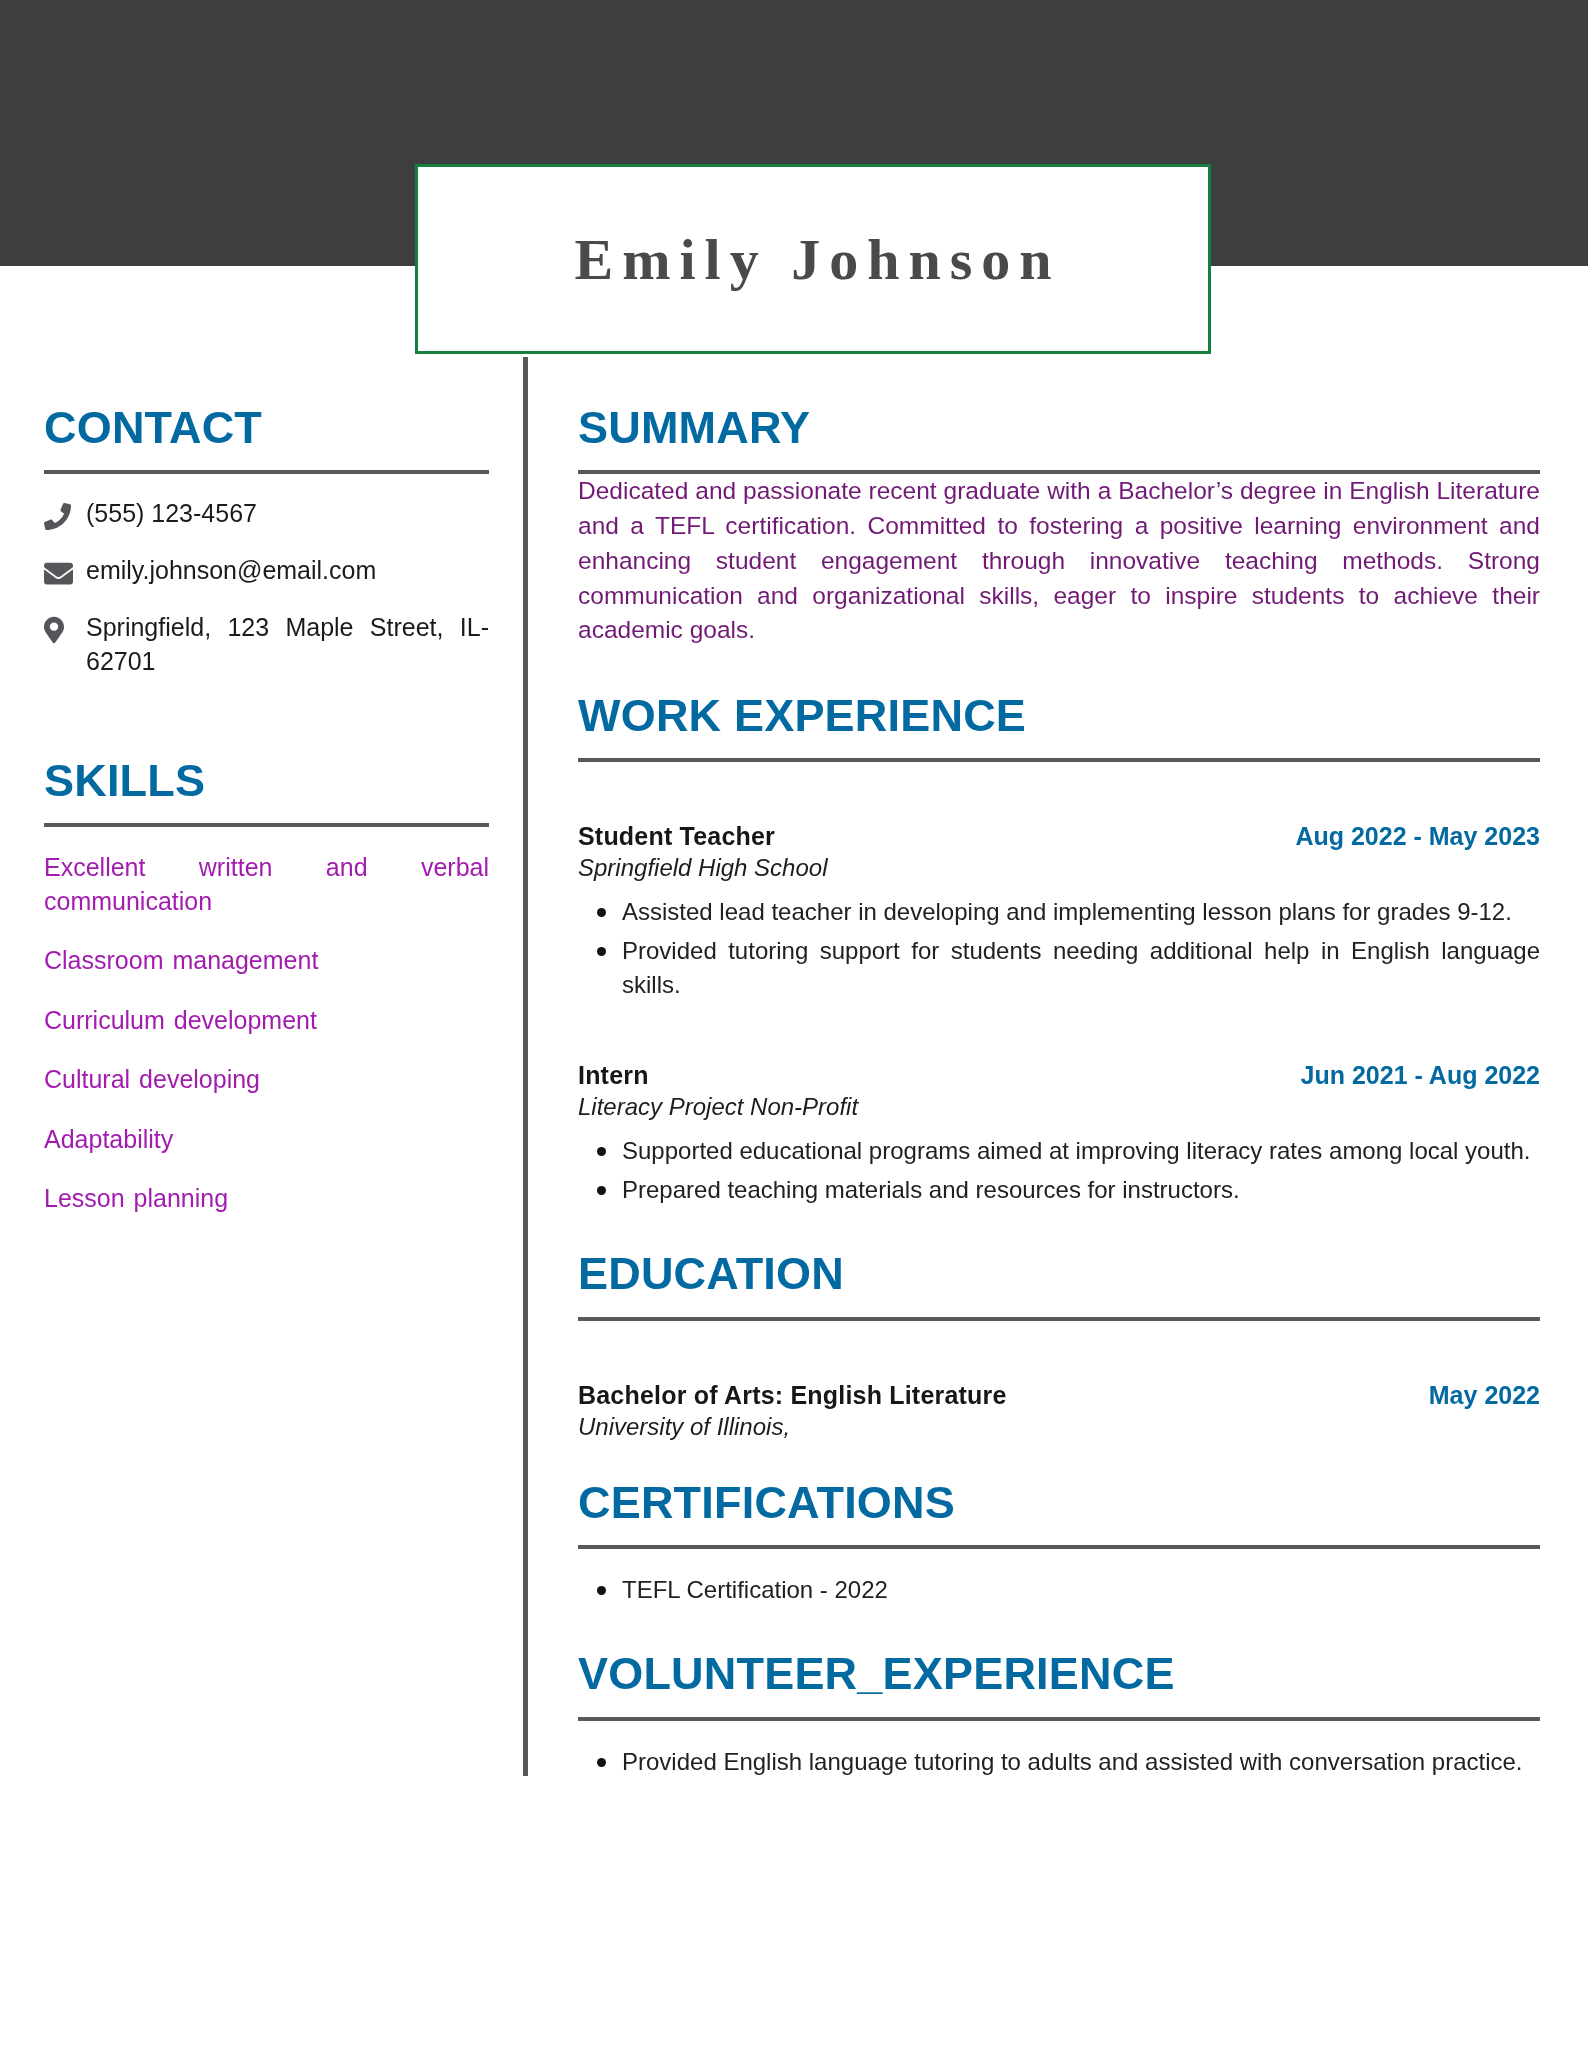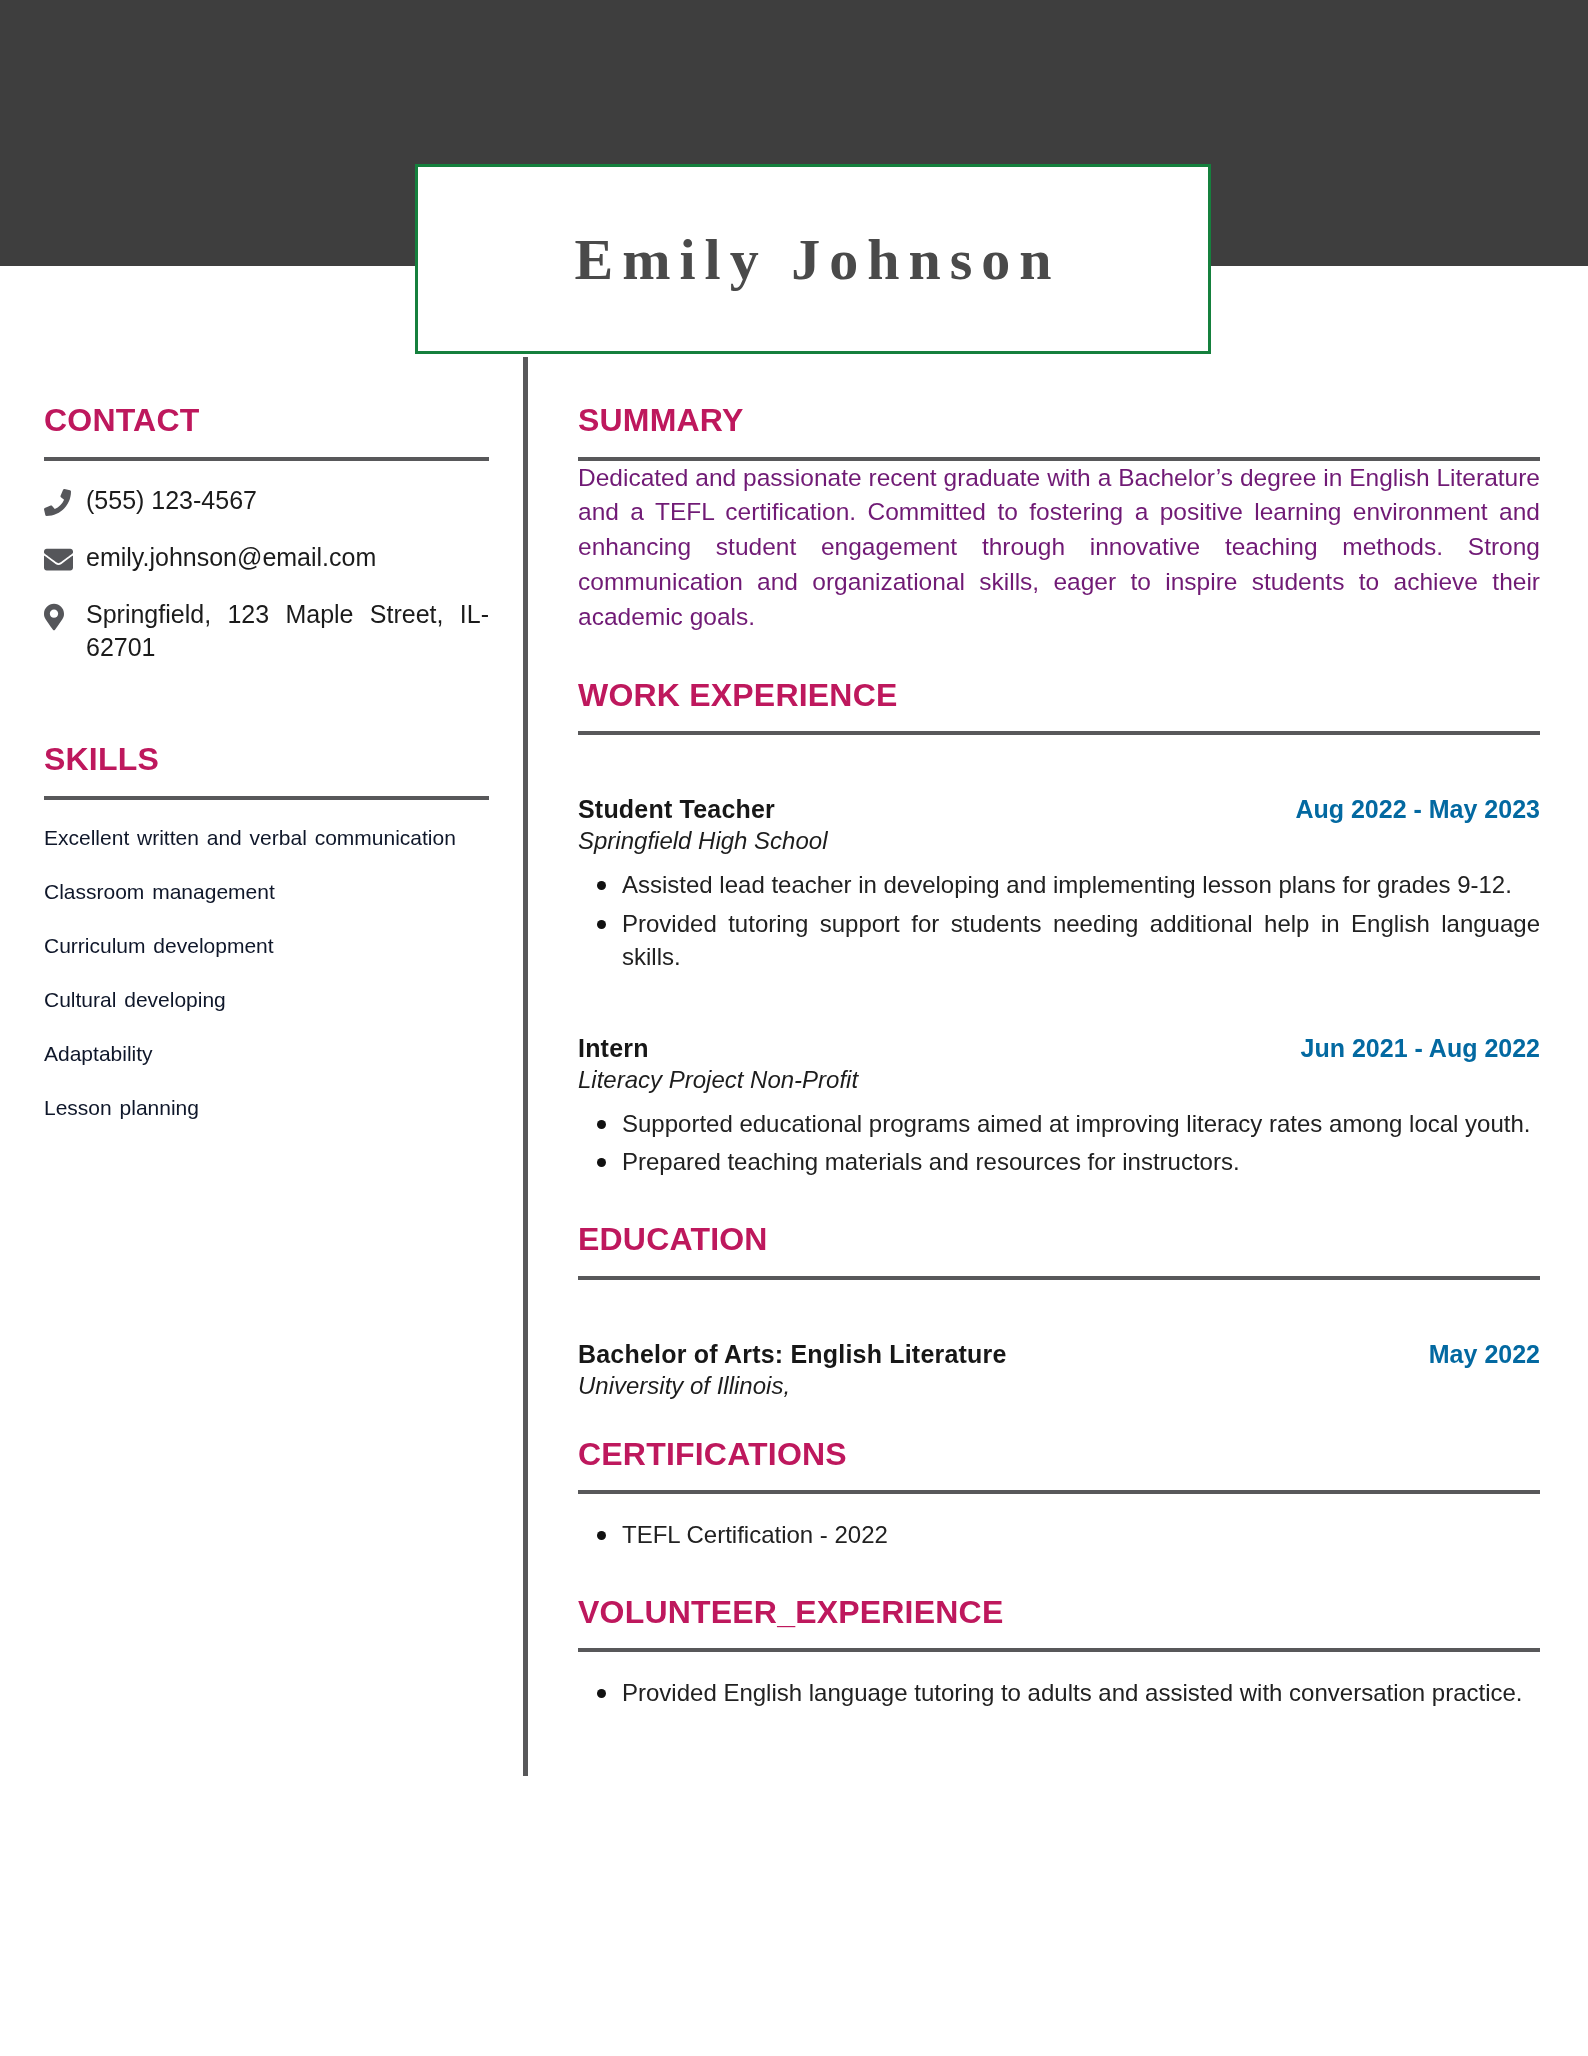--- a/index.html
+++ b/index.html
@@ -75,23 +75,23 @@
   .right-col {
     position: absolute;
     left: 578px;
     top: 404px;
     width: 962px;
   }
 
   
   .sec-h {
     font-family: "Liberation Sans", sans-serif;
-    font-size: 32px;
+    font-size: 45px;
     font-weight: bold;
-    color: #be185d;
+    color: #0369a1;
     letter-spacing: 0.2px;
     line-height: 1.05;
     margin: 0;
   }
   .sec-rule {
     height: 4px;
     background: #58585a;
     margin-top: 19px;
   }
   .sec-block { margin-bottom: 0; }
@@ -117,23 +117,23 @@
     font-size: 25px;
     line-height: 1.33;
     color: #1b1b1b;
     text-align: justify;
     text-justify: inter-word;
   }
   .contact-val.multi { text-align: justify; }
 
   .skills-wrap { margin-top: 24px; }
   .skill-item {
-    font-size: 21px;
+    font-size: 25px;
     line-height: 1.34;
-    color: #0f172a;
+    color: #a21caf;
     text-align: justify;
     text-justify: inter-word;
     margin-bottom: 26px;
     word-spacing: 2px;
   }
   .skill-item:last-child { margin-bottom: 0; }
 
   .left-gap { height: 56px; }
 
   

